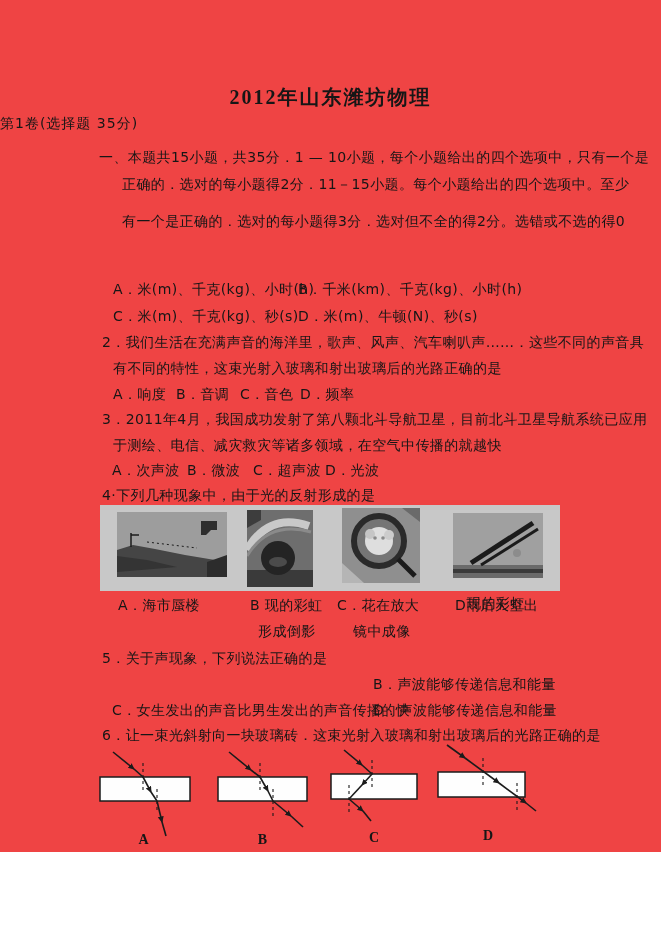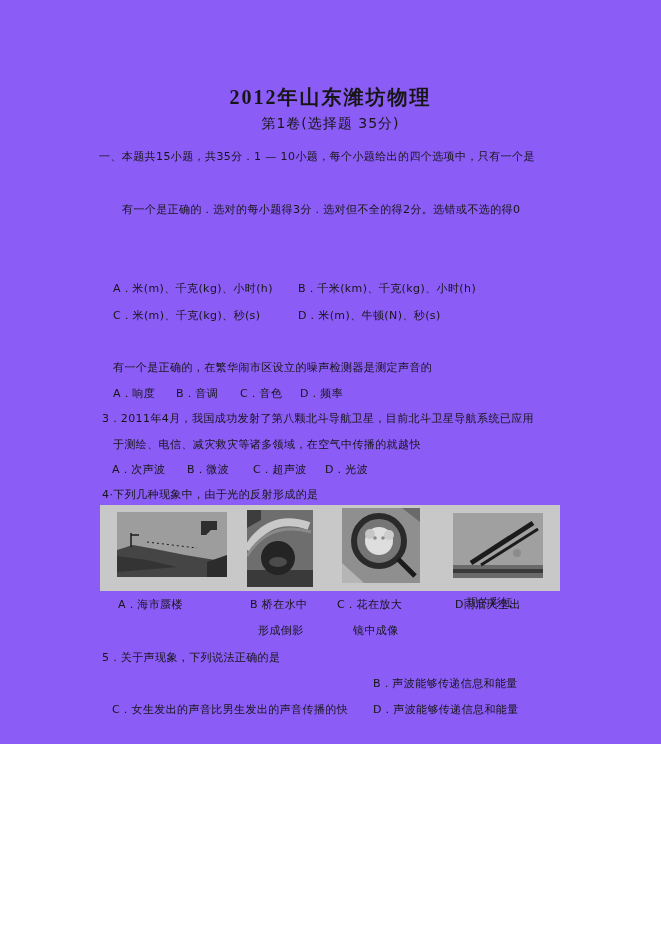--- a/index.html
+++ b/index.html
@@ -1,30 +1,30 @@
 <!DOCTYPE html>
 <html><head>
 <meta charset="utf-8">
 <style>
   html,body { margin:0; padding:0; background:#ffffff; }
   .page {
-    position:relative; width:661px; height:744px; background:#8b5cf6;
+    position:relative; width:661px; height:852px; background:#ef4444;
     overflow:hidden; color:#161616;
     font-family:"DejaVu Sans","Liberation Sans",sans-serif;
   }
   .title {
     position:absolute; top:84px; left:0; width:100%; text-align:center;
     font-family:"Liberation Serif","DejaVu Serif",serif;
     font-size:20px; font-weight:bold; letter-spacing:2px;
   }
   .subtitle {
-    position:absolute; top:115px; left:0; width:100%; text-align:center;
+    position:absolute; top:115px; left:0; width:100%; 
     font-size:14px; letter-spacing:1px;
   }
-  .t { position:absolute; white-space:nowrap; font-size:11px; letter-spacing:0.4px; }
+  .t { position:absolute; white-space:nowrap; font-size:14px; letter-spacing:0.4px; }
   .strip { position:absolute; left:100px; top:505px; width:460px; height:86px; background:#c8c8c8; }
   .photo { position:absolute; }
   .diag { position:absolute; }
   .diag svg { display:block; }
   .dlabel {
     position:absolute; top:88px; left:0; width:100%; text-align:center;
     font-family:"Liberation Serif","DejaVu Serif",serif; font-size:14px; font-weight:bold;
   }
   svg line, svg rect.glass { stroke:#1b1b1b; }
   .ray  { stroke-width:1.6; }
@@ -33,28 +33,30 @@
 </style>
 </head>
 <body>
 
 <div class="page">
 
   <div class="title">2012年山东潍坊物理</div>
   <div class="subtitle">第1卷(选择题  35分)</div>
 
   <div class="t" style="left:99px;top:149px">一、本题共15小题，共35分．1 — 10小题，每个小题给出的四个选项中，只有一个是</div>
-  <div class="t" style="left:122px;top:202px">有一个是正确的．选对的每小题得3分．选对但不全的得2分。选错或不选的得0</div>
+  <div class="t" style="left:122px;top:176px">正确的．选对的每小题得2分．11－15小题。每个小题给出的四个选项中。至少</div>
+  <div class="t" style="left:122px;top:213px">有一个是正确的．选对的每小题得3分．选对但不全的得2分。选错或不选的得0</div>
 
   <div class="t" style="left:113px;top:281px">A．米(m)、千克(kg)、小时(h)</div>
   <div class="t" style="left:298px;top:281px">B．千米(km)、千克(kg)、小时(h)</div>
   <div class="t" style="left:113px;top:308px">C．米(m)、千克(kg)、秒(s)</div>
   <div class="t" style="left:298px;top:308px">D．米(m)、牛顿(N)、秒(s)</div>
 
-  <div class="t" style="left:113px;top:360px">有一个是正确的，在繁华闹市区设立的噪声检测器是测定声音的</div>
+  <div class="t" style="left:102px;top:334px">2．我们生活在充满声音的海洋里，歌声、风声、汽车喇叭声……．这些不同的声音具</div>
+  <div class="t" style="left:113px;top:360px">有不同的特性，这束光射入玻璃和射出玻璃后的光路正确的是</div>
   <div class="t" style="left:113px;top:386px">A．响度</div>
   <div class="t" style="left:176px;top:386px">B．音调</div>
   <div class="t" style="left:240px;top:386px">C．音色</div>
   <div class="t" style="left:300px;top:386px">D．频率</div>
 
   <div class="t" style="left:102px;top:411px">3．2011年4月，我国成功发射了第八颗北斗导航卫星，目前北斗卫星导航系统已应用</div>
   <div class="t" style="left:113px;top:437px">于测绘、电信、减灾救灾等诸多领域，在空气中传播的就越快</div>
   <div class="t" style="left:112px;top:462px">A．次声波</div>
   <div class="t" style="left:187px;top:462px">B．微波</div>
   <div class="t" style="left:253px;top:462px">C．超声波</div>
@@ -98,32 +100,33 @@
       <rect width="90" height="65" fill="#a0a0a0"></rect>
       <rect y="52" width="90" height="13" fill="#6a6a6a"></rect>
       <rect y="56" width="90" height="4" fill="#3a3a3a"></rect>
       <line x1="80" y1="10" x2="18" y2="50" stroke="#dcdcdc" stroke-width="5"></line>
       <line x1="85" y1="16" x2="28" y2="52" stroke="#bdbdbd" stroke-width="3"></line>
       <circle cx="64" cy="40" r="4" fill="#8c8c8c"></circle>
     </svg>
   </div>
 
   <div class="t" style="left:118px;top:597px">A．海市蜃楼</div>
-  <div class="t" style="left:250px;top:597px">B 桥在水中</div>
+  <div class="t" style="left:250px;top:597px">B 现的彩虹</div>
   <div class="t" style="left:337px;top:597px">C．花在放大</div>
   <div class="t" style="left:455px;top:597px">D雨后天空出</div>
   <div class="t" style="left:258px;top:623px">形成倒影</div>
   <div class="t" style="left:353px;top:623px">镜中成像</div>
   <div class="t" style="left:467px;top:595px">现的彩虹</div>
 
   <div class="t" style="left:102px;top:650px">5．关于声现象，下列说法正确的是</div>
   <div class="t" style="left:373px;top:676px">B．声波能够传递信息和能量</div>
   <div class="t" style="left:112px;top:702px">C．女生发出的声音比男生发出的声音传播的快</div>
   <div class="t" style="left:373px;top:702px">D．声波能够传递信息和能量</div>
 
+  <div class="t" style="left:102px;top:727px">6．让一束光斜射向一块玻璃砖．这束光射入玻璃和射出玻璃后的光路正确的是</div>
 
   <div class="diag" style="left:96px;top:744px;width:95px;height:108px">
     <svg width="95" height="96" viewBox="0 0 95 96">
       <defs>
         <marker id="ah" markerUnits="userSpaceOnUse" markerWidth="10" markerHeight="10" refX="5.5" refY="3" orient="auto">
           <path d="M0,0 L6.5,3 L0,6 Z" fill="#1b1b1b"></path>
         </marker>
       </defs>
       <rect class="glass" x="4" y="33" width="90" height="24"></rect>
       <line class="n" x1="47" y1="19" x2="47" y2="46"></line>

